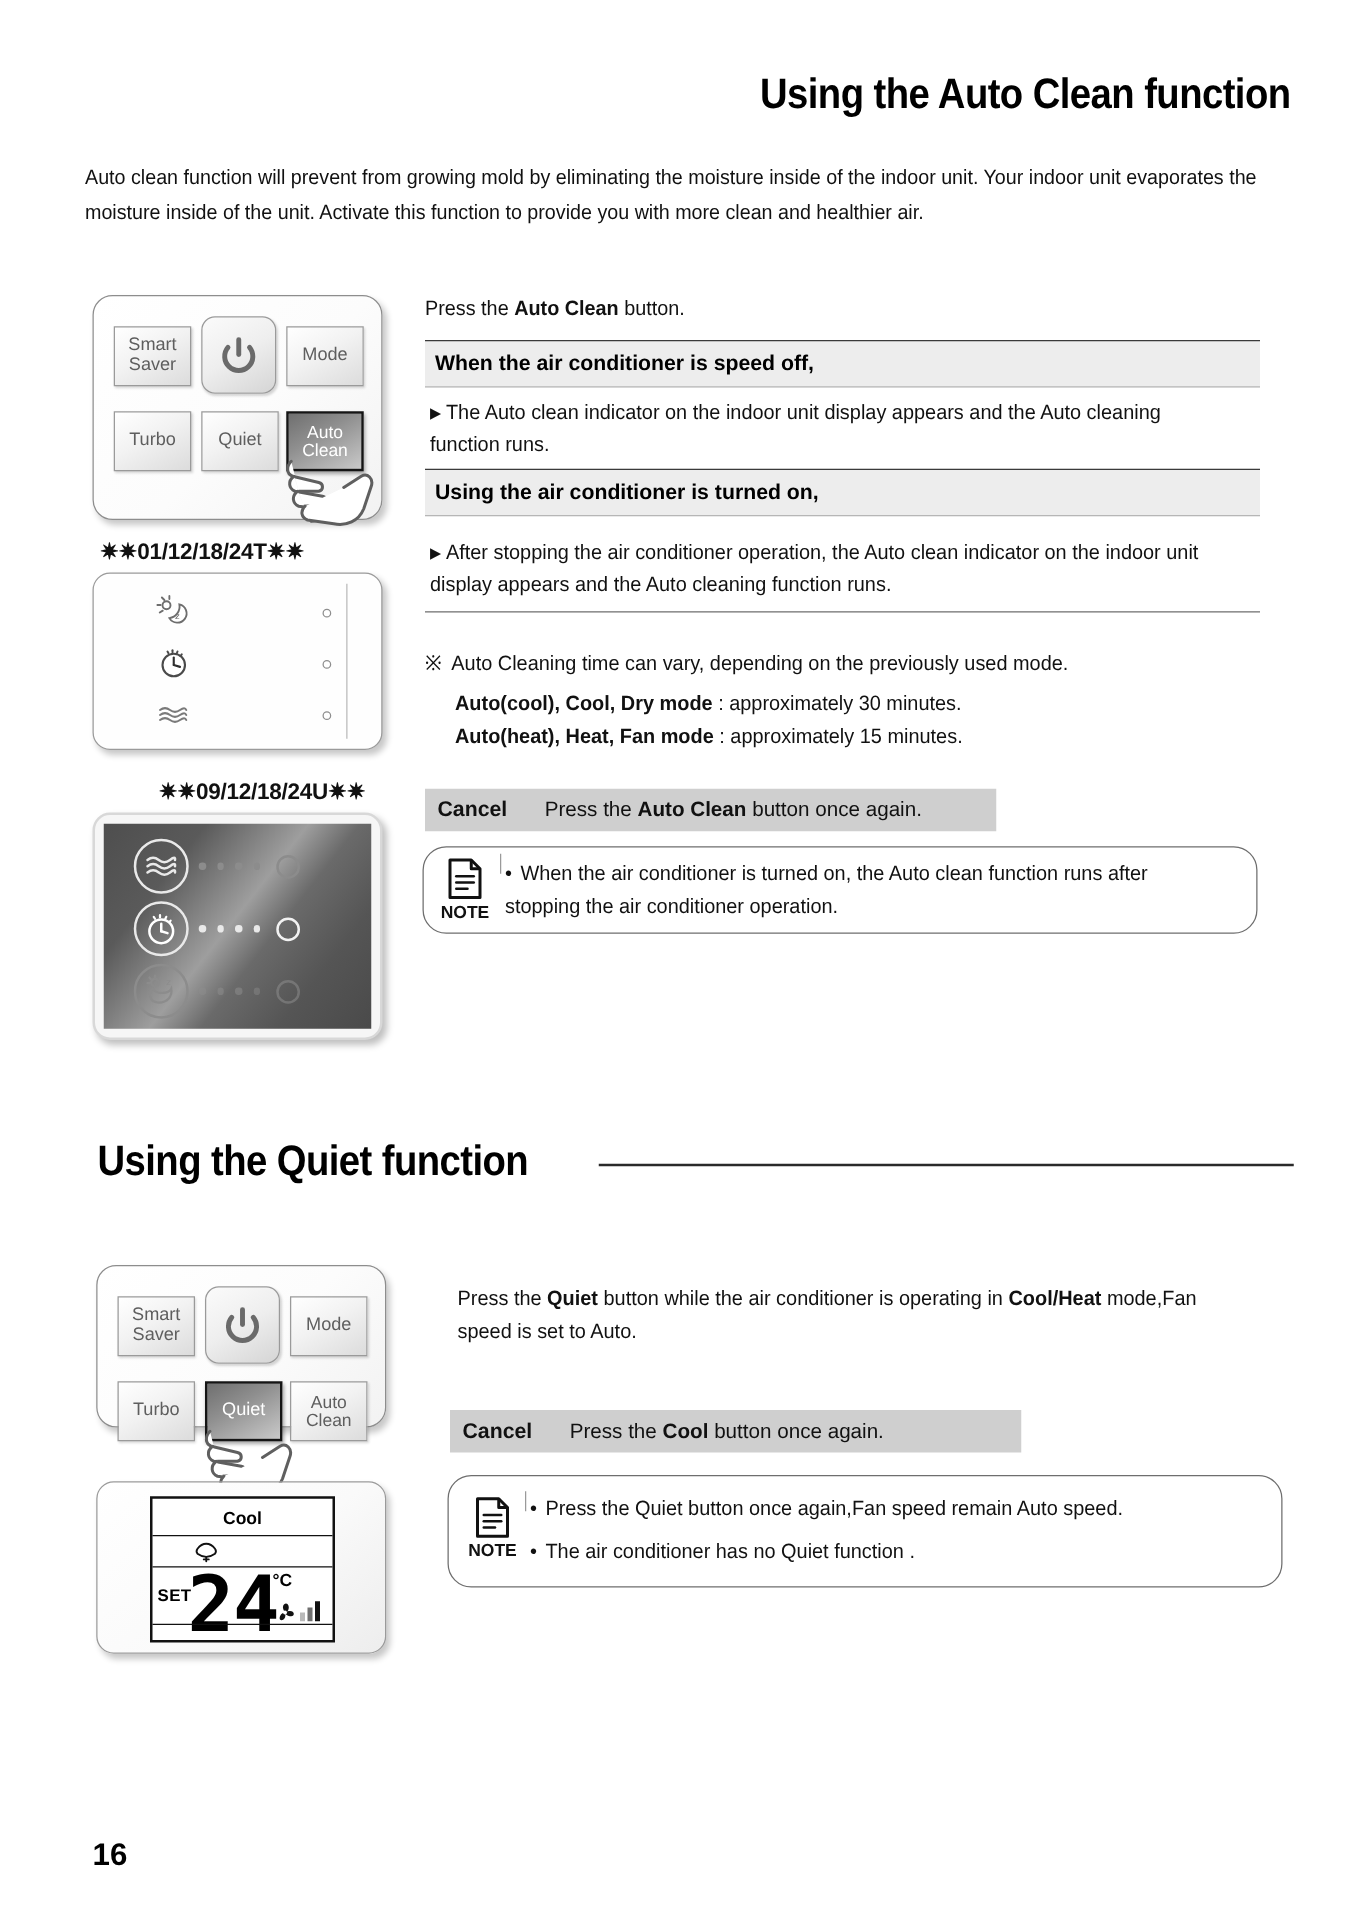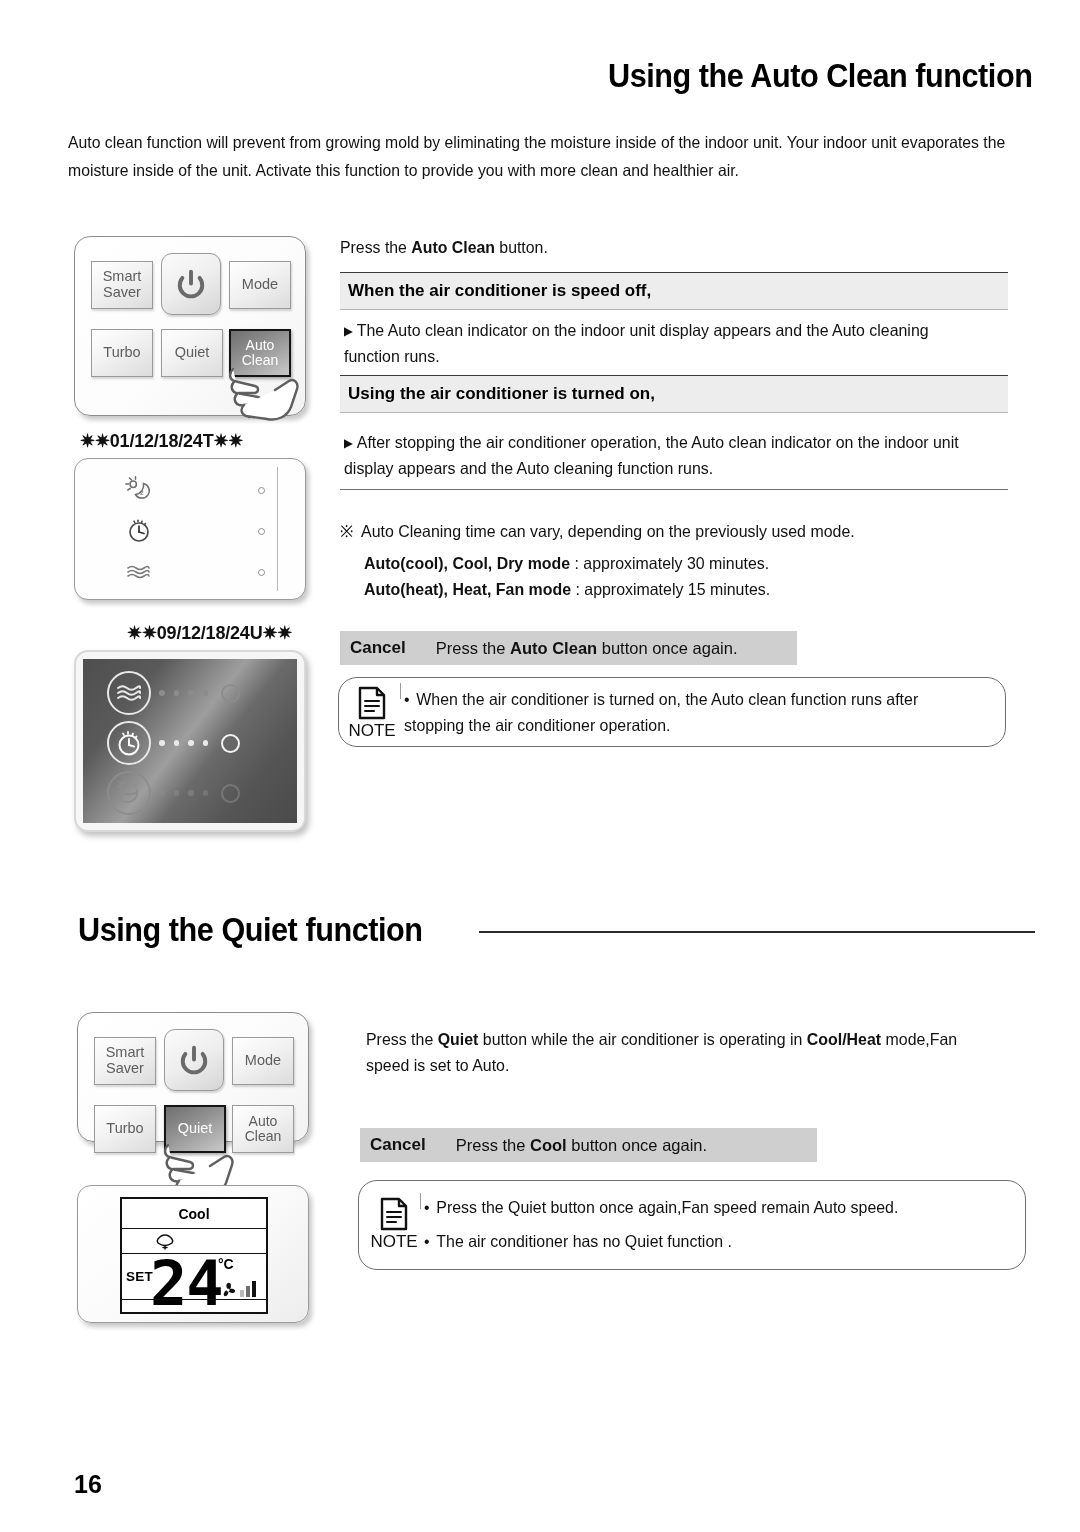--- a/index.html
+++ b/index.html
@@ -144,21 +144,21 @@
   
   .note-box {
     position:absolute;
     border:1.8px solid #6e6e6e; border-radius:19px;
     background:#fff;
   }
   .note-badge {
     position:absolute; display:flex; flex-direction:column;
     align-items:center; width:54px;
   }
-  .note-badge .lbl { font-size:17px; font-weight:normal; color:#111; margin-top:1px;text-align:center; }
+  .note-badge .lbl { font-size:14px; font-weight:bold; color:#111; margin-top:1px;text-align:center; }
   .note-sep { position:absolute; width:0; border-left:1.6px solid #9a9a9a; }
   .note-items { position:absolute; font-size:16.5px; line-height:1.58; color:#111;
     transform:scaleX(0.965); transform-origin:left top; }
   .note-items .dot { margin-right:7px; }
 
   
   .lcd-shell {
     position:absolute;
     border:1.6px solid #9a9a9a; border-radius:14px;
     background:linear-gradient(140deg,#ffffff 0%,#fafafa 55%,#ededed 100%);

